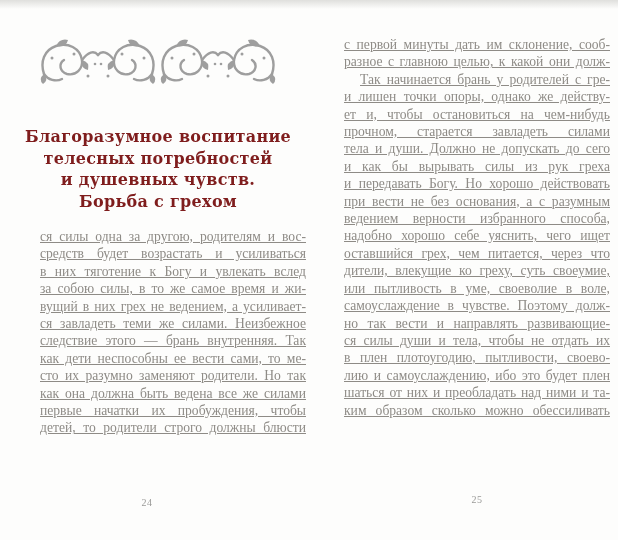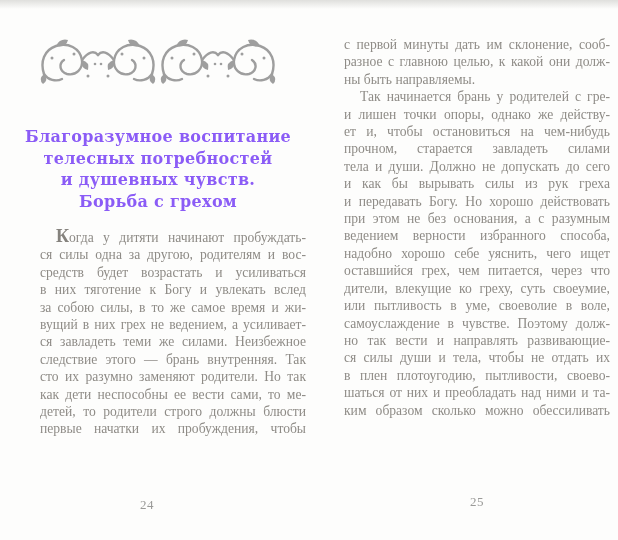--- a/index.html
+++ b/index.html
@@ -11,35 +11,35 @@
     position:absolute;left:0;top:0;width:618px;height:9px;
     background:linear-gradient(to bottom, rgba(175,175,170,0.38), rgba(255,255,255,0));
   }
   .page{position:absolute;top:0;height:540px;}
   .page.left{left:0;width:318px;}
   .page.right{left:318px;width:300px;}
   .ornament{position:absolute;left:38px;top:36px;width:240px;height:52px;}
   .title{
     position:absolute;left:24px;top:126px;width:268px;margin:0;
     font-family:"DejaVu Serif", serif;font-weight:bold;font-size:16px;line-height:21.5px;
-    color:#8b5cf6;text-align:center;letter-spacing:0.3px;
+    color:#7f1d1d;text-align:center;letter-spacing:0.3px;
   }
   .body-col{
     position:absolute;width:266px;
-    font-size:13.6px;line-height:17.4px;color:#8e8b86;
+    font-size:13.6px;line-height:17.4px;color:#8e8b86;text-decoration:underline;
   }
   .body-col.lft{left:40px;top:228px;}
   .body-col.rgt{left:26px;top:36px;}
   .line{text-align:justify;text-align-last:justify;white-space:nowrap;}
   .line.nojust{text-align-last:left;}
   .line.indent{text-indent:16px;}
   .initial{font-size:18px;font-weight:bold;color:#85827d;}
   .pagenum{
     position:absolute;width:266px;text-align:center;
-    font-size:13px;color:#9a9a98;letter-spacing:0.5px;
+    font-size:10px;color:#9a9a98;letter-spacing:0.5px;
   }
   .pagenum.lft{left:14px;top:497px;}
   .pagenum.rgt{left:26px;top:494px;}
 </style>
 </head>
 <body>
 
 <div class="sheet">
   <div class="scan-edge-top"></div>
 
@@ -72,57 +72,57 @@
     </div>
 
     <h1 class="title">
         <div>Благоразумное воспитание</div>
         <div>телесных потребностей</div>
         <div>и душевных чувств.</div>
         <div>Борьба с грехом</div>
       </h1>
 
     <div class="body-col lft">
-        <div class="line indent"><span class="initial">К</span>огда у дитяти начинают пробуждать-</div>
         <div class="line">ся силы одна за другою, родителям и вос-</div>
         <div class="line">средств будет возрастать и усиливаться</div>
         <div class="line">в них тяготение к Богу и увлекать вслед</div>
         <div class="line">за собою силы, в то же самое время и жи-</div>
         <div class="line">вущий в них грех не ведением, а усиливает-</div>
         <div class="line">ся завладеть теми же силами. Неизбежное</div>
         <div class="line">следствие этого — брань внутренняя. Так</div>
+        <div class="line">как дети неспособны ее вести сами, то ме-</div>
         <div class="line">сто их разумно заменяют родители. Но так</div>
-        <div class="line">как дети неспособны ее вести сами, то ме-</div>
+        <div class="line">как она должна быть ведена все же силами</div>
+        <div class="line">первые начатки их пробуждения, чтобы</div>
         <div class="line">детей, то родители строго должны блюсти</div>
-        <div class="line">первые начатки их пробуждения, чтобы</div>
       </div>
 
     <div class="pagenum lft">24</div>
   </div>
 
   <div class="page right">
     <div class="body-col rgt">
         <div class="line">с первой минуты дать им склонение, сооб-</div>
         <div class="line">разное с главною целью, к какой они долж-</div>
-        <div class="line nojust">ны быть направляемы.</div>
         <div class="line indent">Так начинается брань у родителей с гре-</div>
         <div class="line">и лишен точки опоры, однако же действу-</div>
         <div class="line">ет и, чтобы остановиться на чем-нибудь</div>
         <div class="line">прочном, старается завладеть силами</div>
         <div class="line">тела и души. Должно не допускать до сего</div>
         <div class="line">и как бы вырывать силы из рук греха</div>
         <div class="line">и передавать Богу. Но хорошо действовать</div>
-        <div class="line">при этом не без основания, а с разумным</div>
+        <div class="line">при вести не без основания, а с разумным</div>
         <div class="line">ведением верности избранного способа,</div>
         <div class="line">надобно хорошо себе уяснить, чего ищет</div>
         <div class="line">оставшийся грех, чем питается, через что</div>
         <div class="line">дители, влекущие ко греху, суть своеумие,</div>
         <div class="line">или пытливость в уме, своеволие в воле,</div>
         <div class="line">самоуслаждение в чувстве. Поэтому долж-</div>
         <div class="line">но так вести и направлять развивающие-</div>
         <div class="line">ся силы души и тела, чтобы не отдать их</div>
         <div class="line">в плен плотоугодию, пытливости, своево-</div>
+        <div class="line">лию и самоуслаждению, ибо это будет плен</div>
         <div class="line">шаться от них и преобладать над ними и та-</div>
         <div class="line">ким образом сколько можно обессиливать</div>
       </div>
     <div class="pagenum rgt">25</div>
   </div>
 </div>
 
 </body></html>

